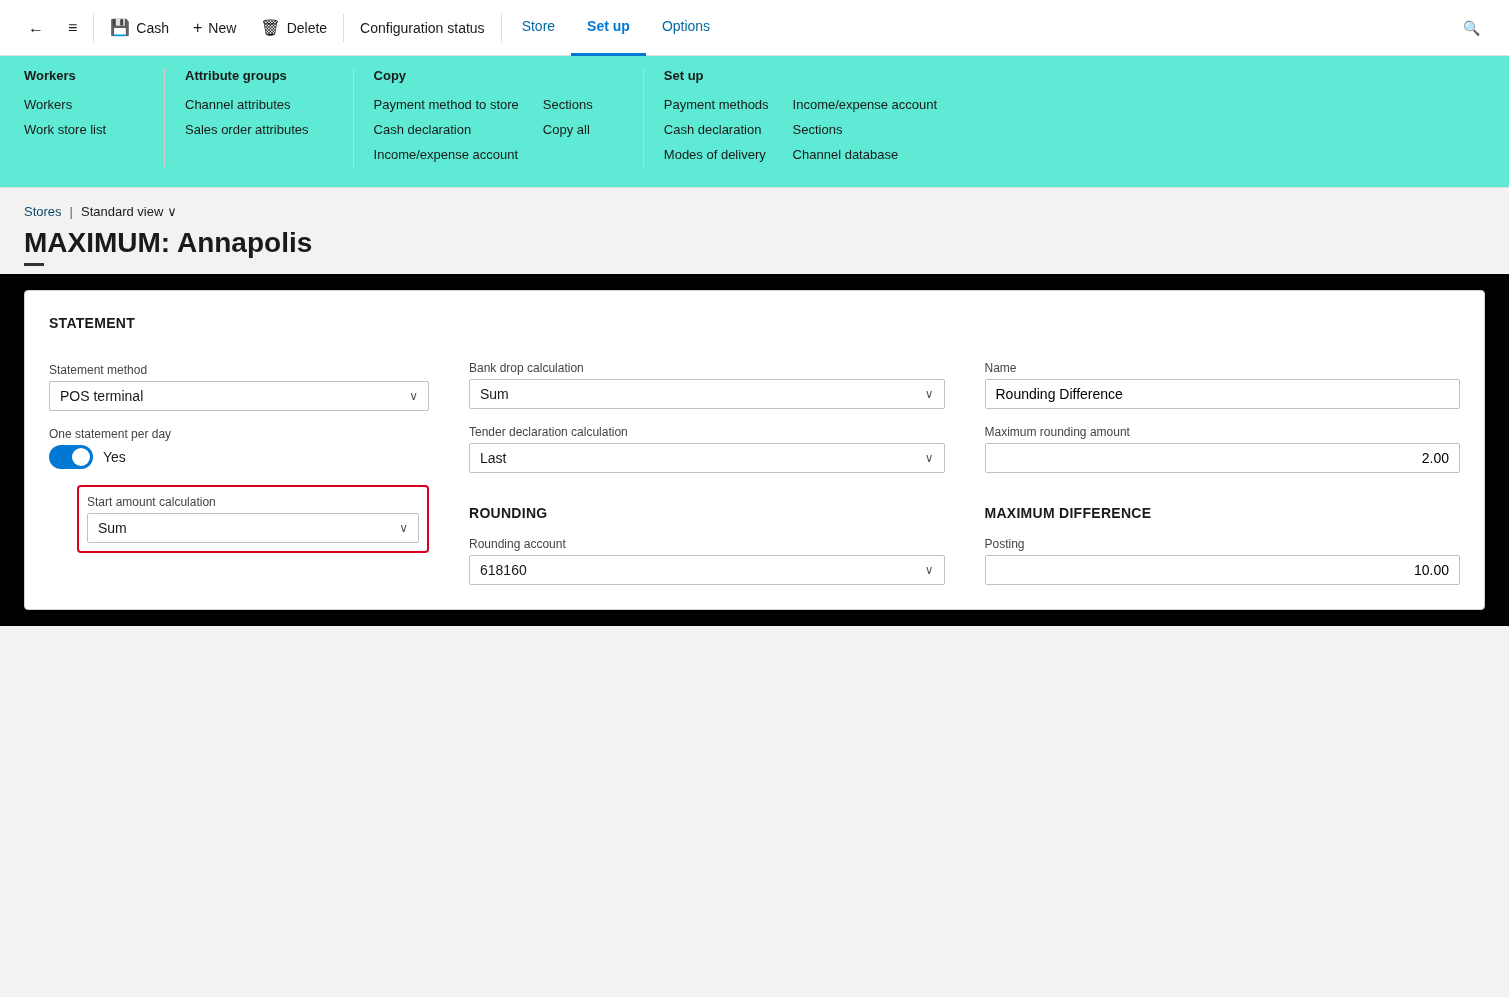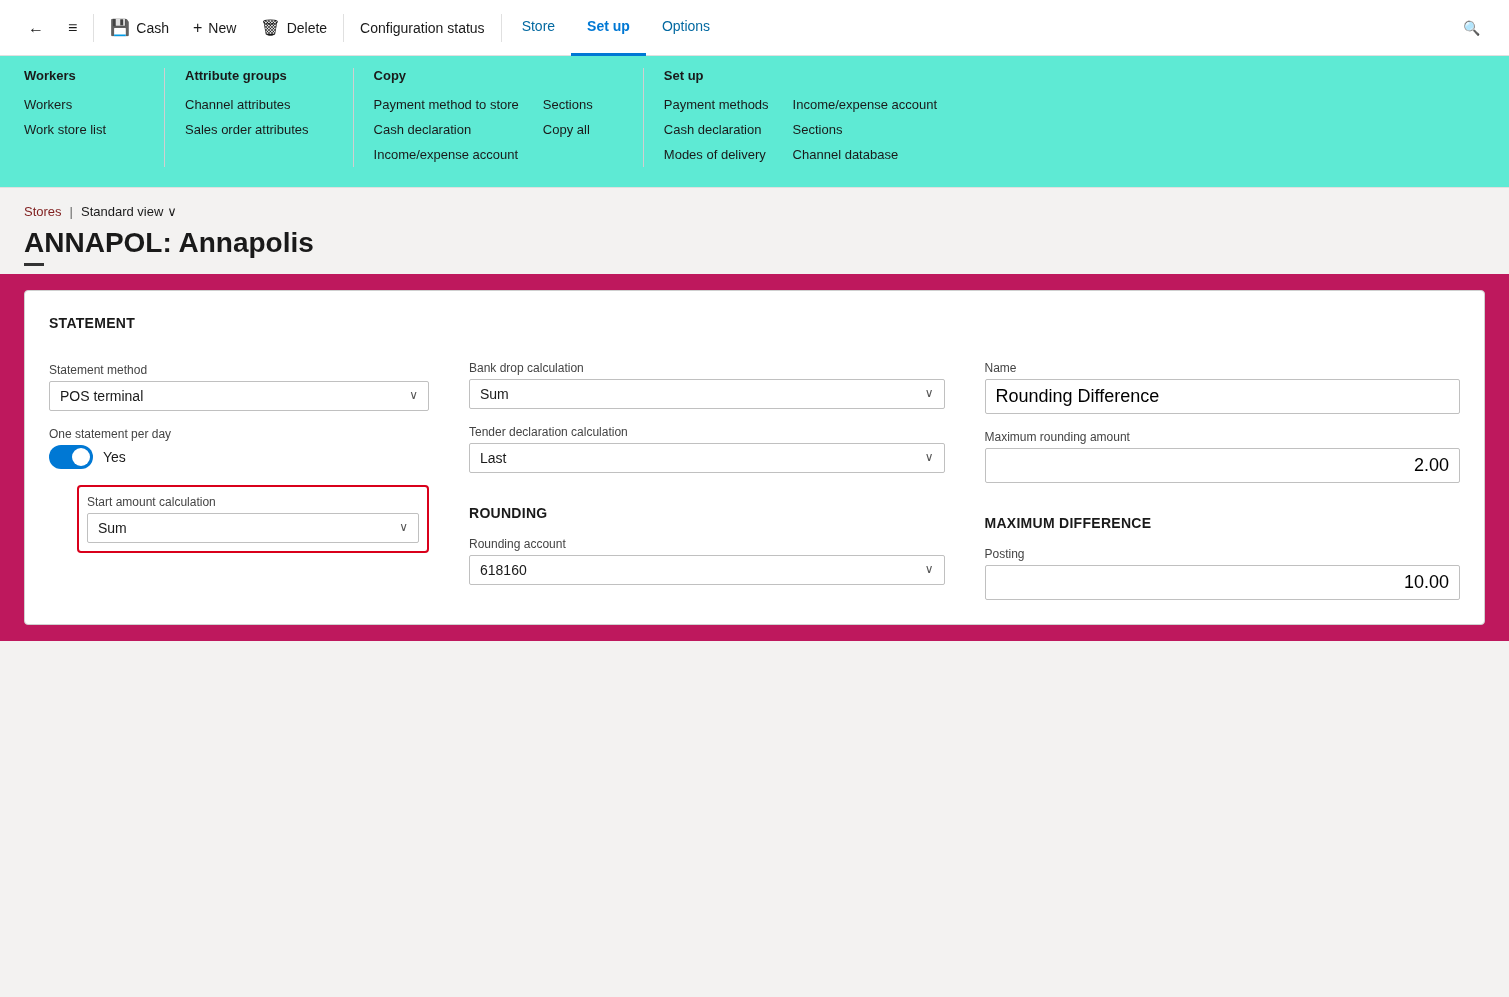--- a/index.html
+++ b/index.html
@@ -87,21 +87,21 @@
       background: #f3f2f1;
     }
     .breadcrumb {
       display: flex;
       align-items: center;
       gap: 8px;
       font-size: 13px;
       margin-bottom: 8px;
     }
     .breadcrumb-link {
-      color: #7f1d1d;
+      color: #0c4a6e;
       cursor: pointer;
       text-decoration: none;
     }
     .breadcrumb-sep { color: #666; }
     .breadcrumb-view {
       display: flex;
       align-items: center;
       gap: 4px;
       cursor: pointer;
       color: #1a1a1a;
@@ -109,21 +109,21 @@
     .page-title {
       font-size: 28px;
       font-weight: 700;
       color: #1a1a1a;
       margin-bottom: 4px;
     }
 
     
     .content-area {
       padding: 16px 24px;
-      background: #be185d;
+      background: #000000;
     }
     .section-card {
       background: #fff;
       border: 1px solid #d0d0d0;
       border-radius: 4px;
       padding: 24px;
     }
     .section-title {
       font-weight: 700;
       font-size: 14px;
@@ -147,36 +147,36 @@
       display: flex;
       flex-direction: column;
       gap: 4px;
     }
     .field-label {
       font-size: 12px;
       color: #444;
     }
     .form-select {
       display: flex;
-      align-items: flex-start;
+      align-items: center;
       justify-content: space-between;
       border: 1px solid #c0c0c0;
       border-radius: 2px;
       padding: 6px 10px;
       background: #fff;
       cursor: pointer;
       font-size: 14px;
       width: 100%;
       min-width: 0;
     }
     .form-input {
       border: 1px solid #c0c0c0;
       border-radius: 2px;
       padding: 6px 10px;
-      font-size: 18px;
+      font-size: 14px;
       width: 100%;
       background: #fff;
       text-align: right;
     }
     .form-input-text {
       text-align: left;
     }
 
     
     .toggle-row {
@@ -310,21 +310,21 @@
 
 <div class="breadcrumb-area">
   <div class="breadcrumb">
     <a class="breadcrumb-link">Stores</a>
     <span class="breadcrumb-sep">|</span>
     <span class="breadcrumb-view">
       <span>Standard view</span>
       <span>∨</span>
     </span>
   </div>
-  <div class="page-title">ANNAPOL: Annapolis</div>
+  <div class="page-title">MAXIMUM: Annapolis</div>
 
   <div style="width: 20px; height: 3px; background: #333; margin-top: 4px;"></div>
 </div>
 
 <div class="content-area">
   <div class="section-card">
     <div class="form-grid">
 
       <div class="form-col">
         <div class="section-title">STATEMENT</div>

